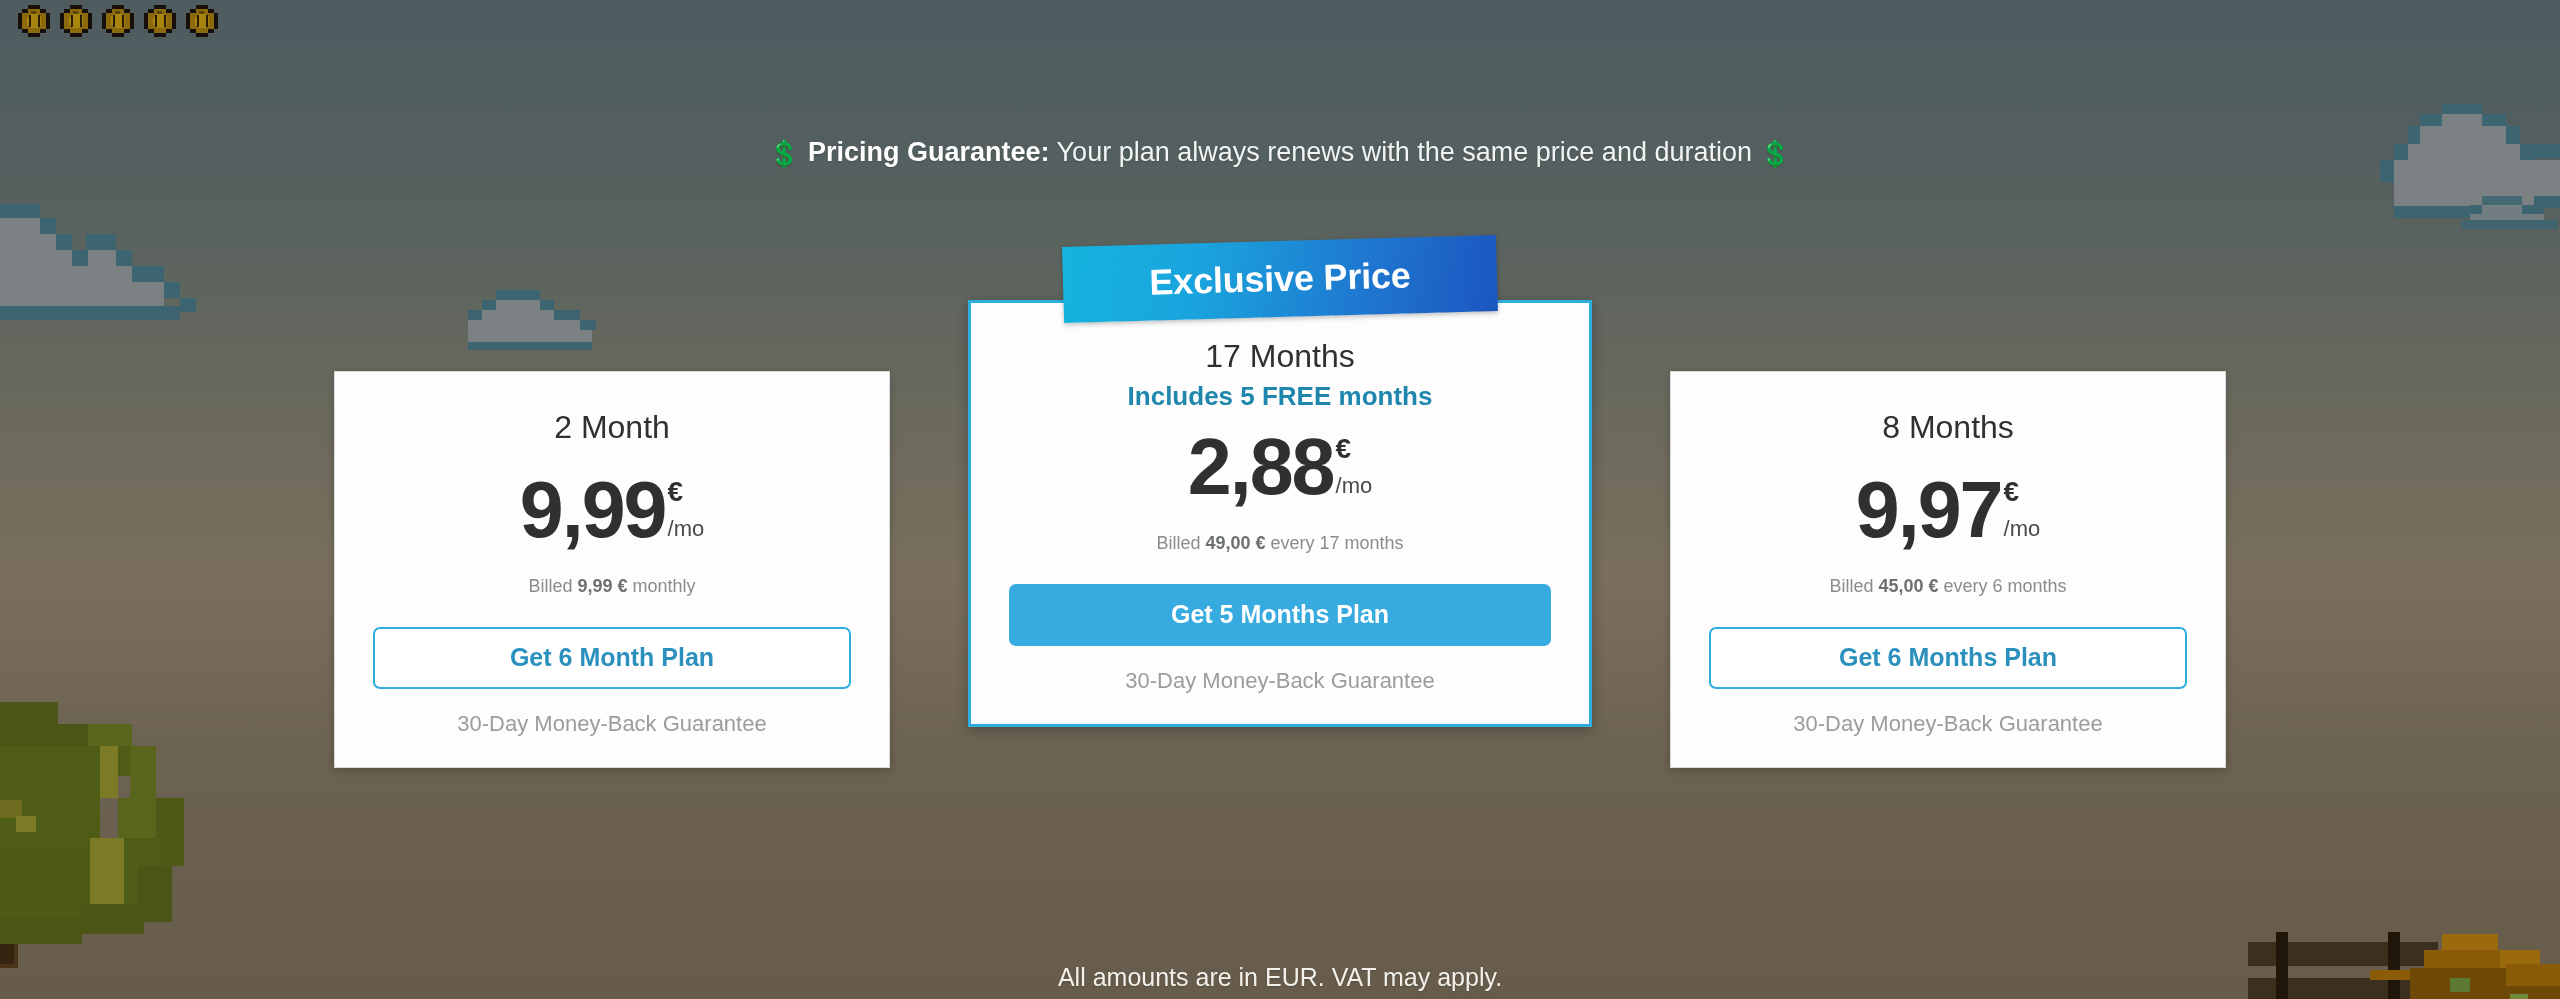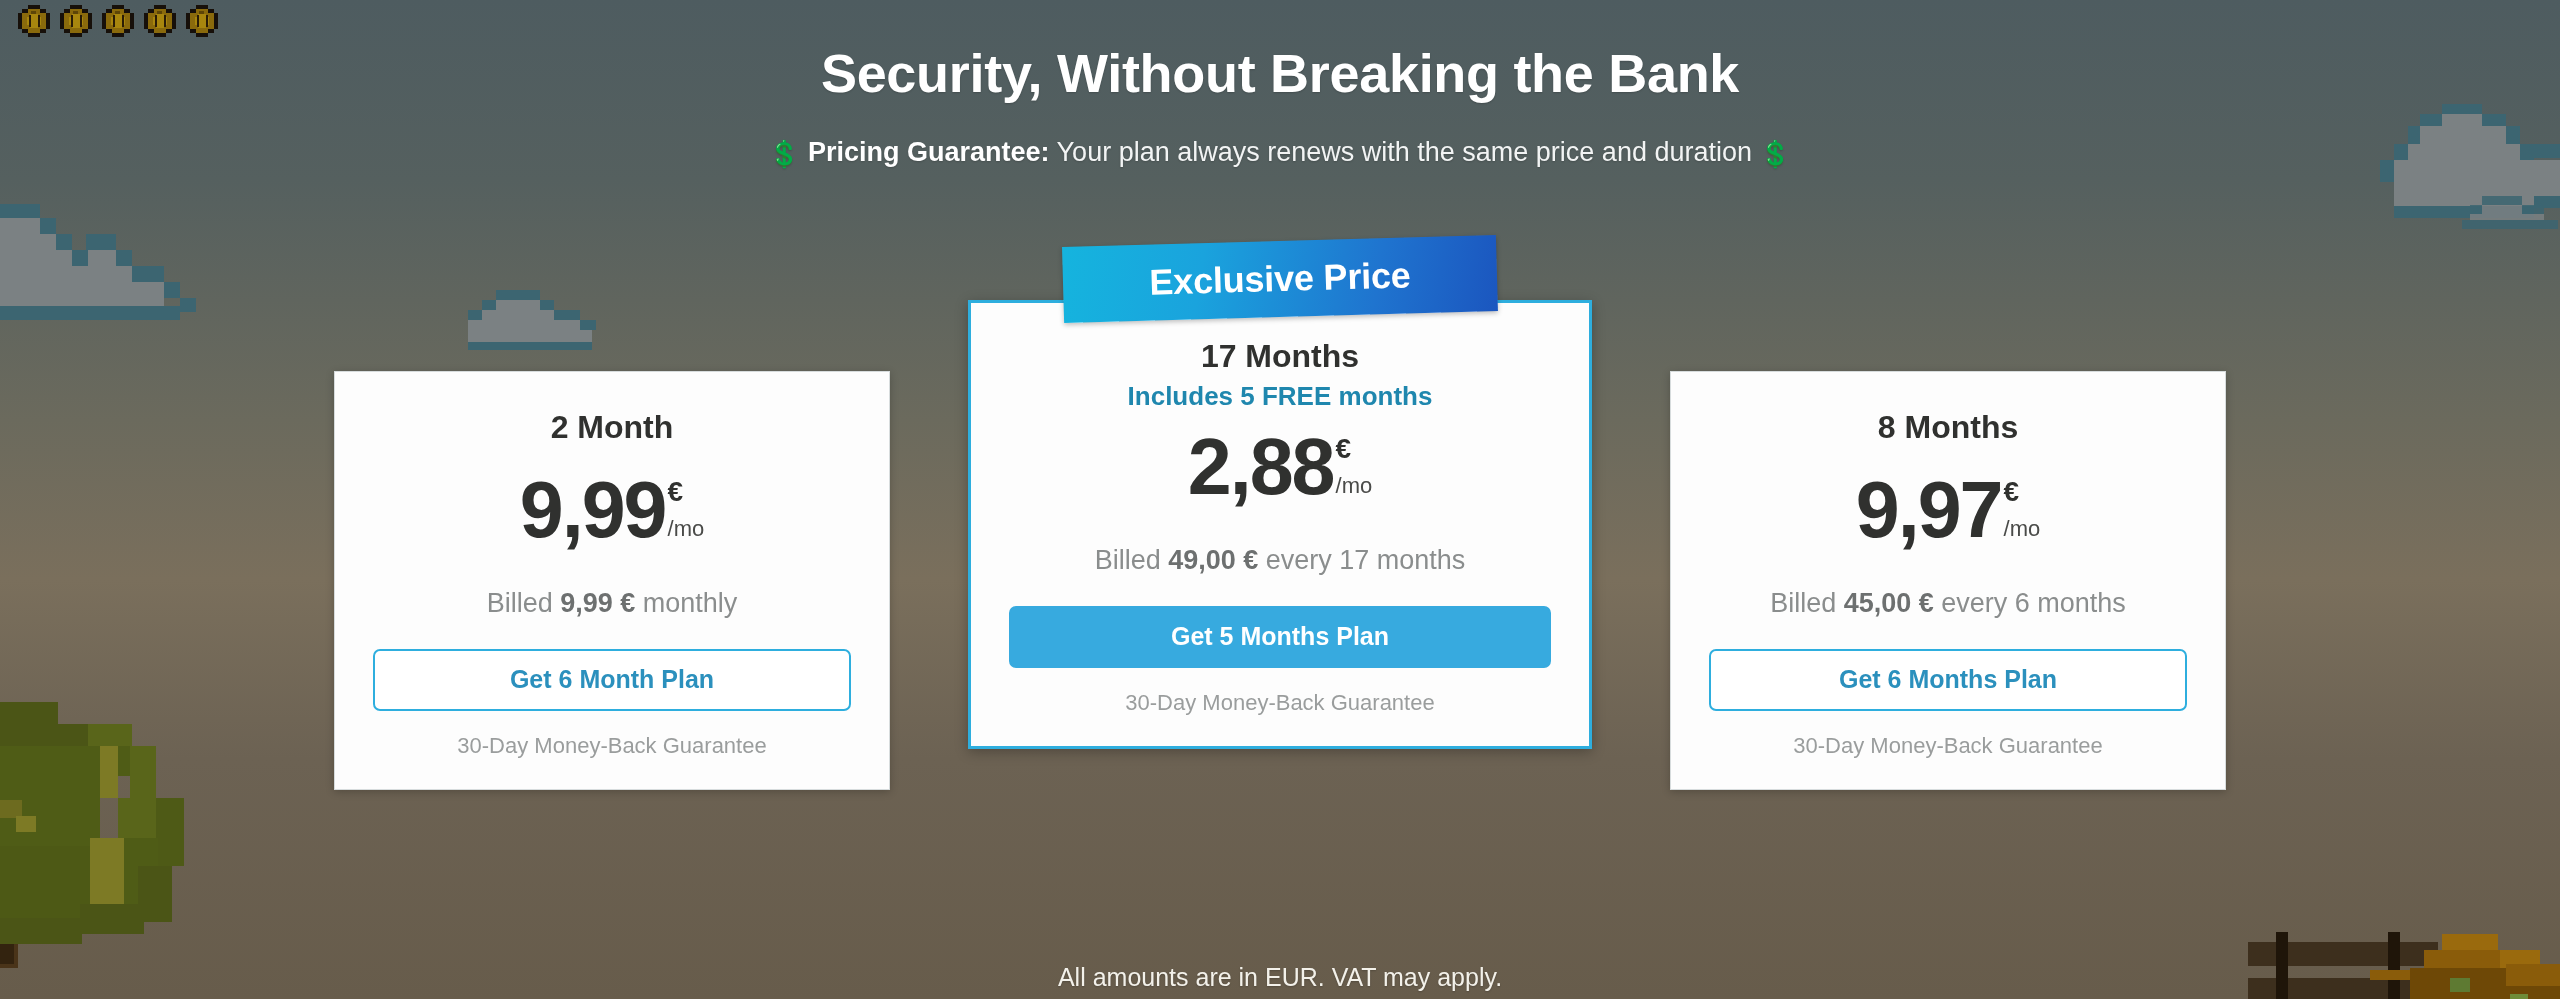--- a/index.html
+++ b/index.html
@@ -104,21 +104,21 @@
     transform:translateX(-50%) rotate(-1.6deg);
     width:434px; height:76px;
     background:linear-gradient(100deg,#15b4de 0%,#1aa3dd 32%,#1f74cf 72%,#1b56bf 100%);
     display:flex; align-items:center; justify-content:center;
     color:#fff; font-size:36px; font-weight:bold;
     letter-spacing:-0.2px;
     box-shadow:0 2px 5px rgba(0,0,0,.25);
   }
 
   .plan-title {
-    font-size:32px; font-weight:bold; color:#30312f;
+    font-size:32px; font-weight:normal; color:#30312f;
     line-height:1.2;
   }
   .plan-sub {
     font-size:26px; font-weight:bold; color:#1f87ae;
     margin-top:6px;
   }
 
   .price-wrap {
     margin-top:28px;
     display:flex; justify-content:center; align-items:flex-start;
@@ -131,22 +131,22 @@
     line-height:0.92; letter-spacing:-2px;
   }
   .price-side {
     display:flex; flex-direction:column; align-items:flex-start;
     margin-left:2px; padding-top:4px;
   }
   .price-cur { font-size:28px; font-weight:bold; color:#30312f; line-height:1; }
   .price-per { font-size:22px; color:#4a4b49; margin-top:12px; line-height:1; }
 
   .billed {
-    margin-top:28px;
-    font-size:27px; color:#8a8d8d;
+    margin-top:16px;
+    font-size:18px; color:#8a8d8d;
   }
   .billed b { color:#6d7070; font-weight:bold; }
 
   .cta {
     display:block; width:100%;
     margin-top:30px;
     padding:14px 0 15px 0;
     font-size:25px; font-weight:bold;
     border-radius:7px;
     cursor:pointer;
@@ -385,21 +385,20 @@
       <div class="px" style="left:190px;top:48px;width:150px;height:36px;background:#6e4806;"></div>
       <div class="px" style="left:286px;top:44px;width:54px;height:22px;background:#8a5c0a;"></div>
       <div class="px" style="left:230px;top:58px;width:20px;height:14px;background:#5e7a32;"></div>
       <div class="px" style="left:290px;top:74px;width:18px;height:10px;background:#6e8c38;"></div>
     </div>
 
   </div>
 
   <div id="content">
 
-    <h1 class="headline">Security, Without Breaking the Bank</h1>
 
     <p class="subline">
       <span class="money-emoji">💲</span>
       <span class="strong">Pricing Guarantee:</span><span> Your plan always renews with the same price and duration </span>
       <span class="money-emoji">💲</span>
     </p>
 
     <div class="cards">
 
       <div class="card">

